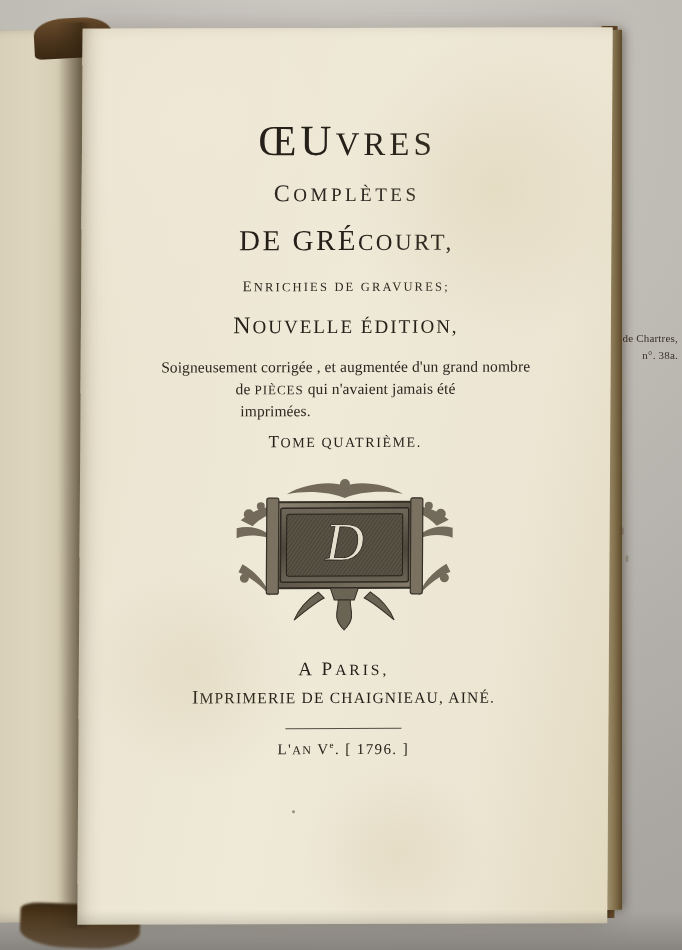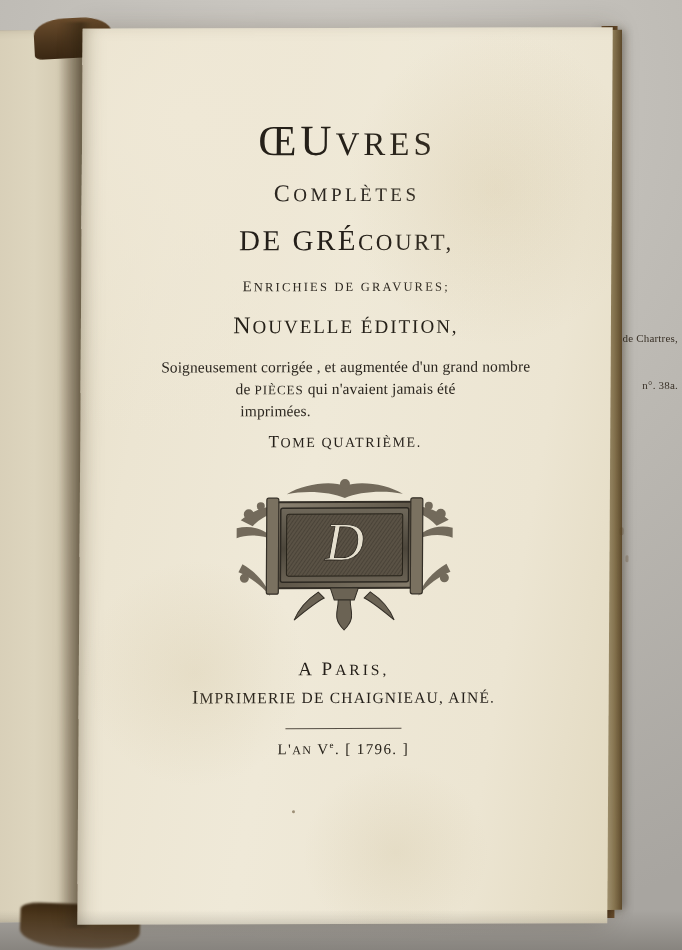--- a/index.html
+++ b/index.html
@@ -46,21 +46,21 @@
     right: 4px;
     top: 330px;
     width: 92px;
     text-align: right;
     color: #3a3228;
     font-size: 11px;
     letter-spacing: 0.2px;
     line-height: 1.5;
     font-family: "Liberation Serif", serif;
   }
-  .verso-text .l2 { margin-top: 30px; }
+  .verso-text .l2 { }
 
   
   .gutter {
     position: absolute;
     left: 58px;
     top: 22px;
     width: 44px;
     height: 906px;
     background: linear-gradient(90deg,
       rgba(60,45,25,0.00) 0%,

